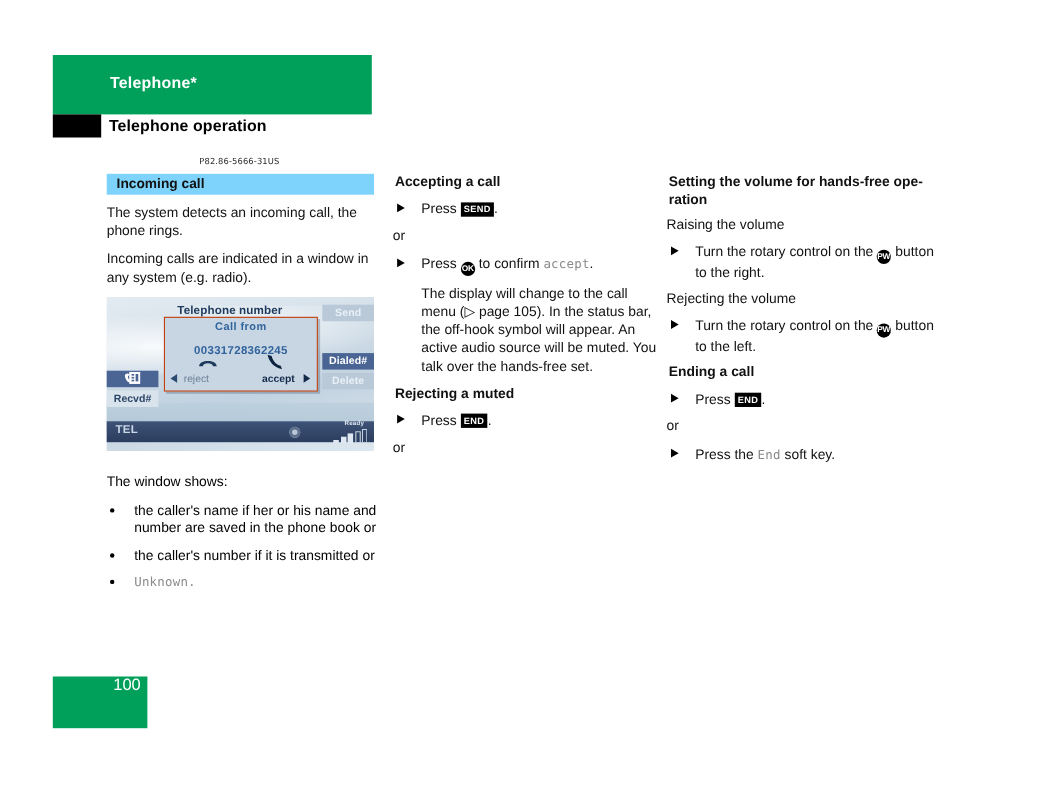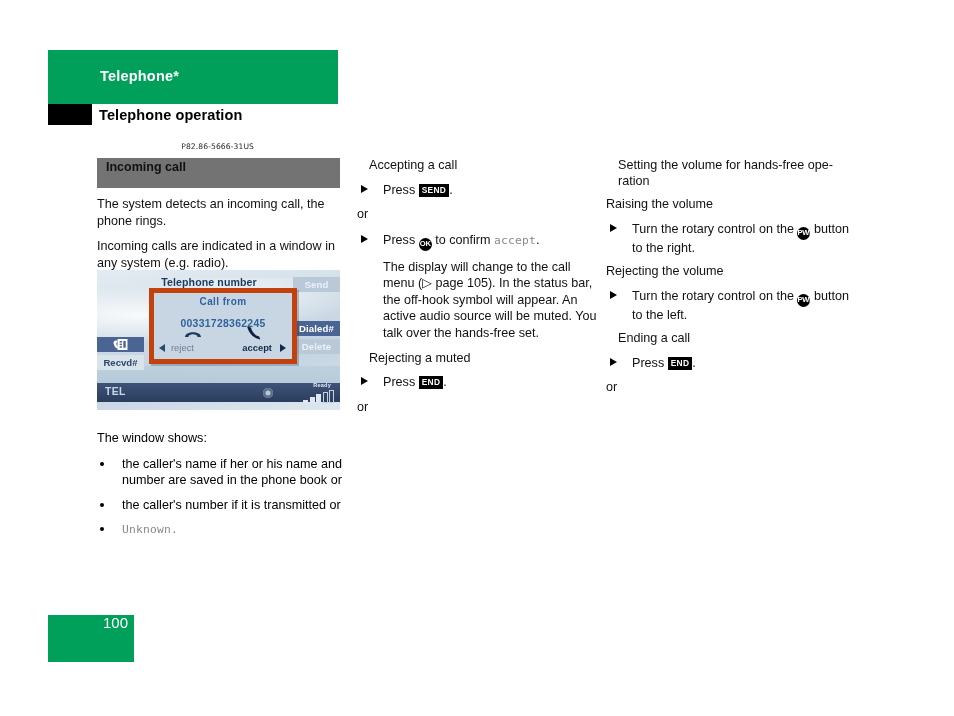--- a/index.html
+++ b/index.html
@@ -30,26 +30,26 @@
     font-size:14.5px;font-weight:bold;color:#000;letter-spacing:.1px;
   }
 
   
   .col{position:absolute;top:158px;font-size:12.6px;line-height:16.6px;color:#111;}
   .col1{left:97px;width:243px;}
   .col2{left:357px;width:240px;}
   .col3{left:606px;width:245px;}
 
   .shaded-title{
-    background:#737373;font-weight:bold;font-size:12.5px;
-    padding:2px 0 14px 9px;margin:0 0 8px 0;line-height:14px;
+    background:#7dd3fc;font-weight:bold;font-size:12.5px;
+    padding:2px 0 3px 9px;margin:0 0 8px 0;line-height:14px;
   }
   p{margin:0 0 9px 0;}
   h3{
-    font-size:12.6px;font-weight:normal;margin:0 0 8px 12px;line-height:15.5px;
+    font-size:12.6px;font-weight:bold;margin:0 0 8px 2px;line-height:15.5px;
   }
   h4{
     font-size:12.6px;font-weight:normal;margin:0 0 8px 0;line-height:15.5px;
   }
   .or{margin:0 0 9px 0;}
 
   
   .step{position:relative;padding-left:26px;margin:0 0 8px 0;}
   .step .tri{
     position:absolute;left:4px;top:3px;width:0;height:0;
@@ -111,21 +111,21 @@
   
   .lk{position:absolute;left:0;width:47px;height:15px;
       font-size:9.6px;font-weight:bold;line-height:15px;text-align:center;color:#fff;background:#4a6594;margin-top:16px;}
   .lk-icon{top:51px;}
   .lk-recvd{top:69px;background:#d9e3ec;color:#2c4668;}
   .lk-icon svg{vertical-align:-2px;}
 
   
   .popup{
     position:absolute;left:52px;top:18px;width:138px;height:66px;
-    background:#c8d6e3;border:5px solid #c2410c;
+    background:#c8d6e3;border:1px solid #c2410c;
     box-shadow:2px 2px 0 rgba(40,60,85,.28);
   }
   .popup-title{position:absolute;left:0;top:3px;width:138px;text-align:center;
       font-size:10px;font-weight:bold;color:#31639c;letter-spacing:.4px;}
   .popup-num{position:absolute;left:0;top:25px;width:138px;text-align:center;
       font-size:10.4px;font-weight:bold;color:#31639c;letter-spacing:.3px;}
   .popup-rej{position:absolute;left:17px;top:49px;font-size:9.4px;color:#6b7f96;}
   .popup-acc{position:absolute;right:20px;top:49px;font-size:9.4px;font-weight:bold;color:#13294a;}
   .popup-arrL{position:absolute;left:5px;top:51px;width:0;height:0;
       border-right:6px solid #2b4a72;border-top:4px solid transparent;border-bottom:4px solid transparent;}
@@ -310,18 +310,24 @@
     <h3>Ending a call</h3>
 
     <div class="step">
       <span class="tri"></span>
       <span>Press</span>
       <span class="keycap">END</span><span>.</span>
     </div>
 
     <p class="or">or</p>
 
+    <div class="step">
+      <span class="tri"></span>
+      <span>Press the</span>
+      <span class="mono">End</span>
+      <span>soft key.</span>
+    </div>
   </div>
 
   <div class="footer-box"></div>
   <div class="footer-num">100</div>
 
 </div>
 
 </body></html>

